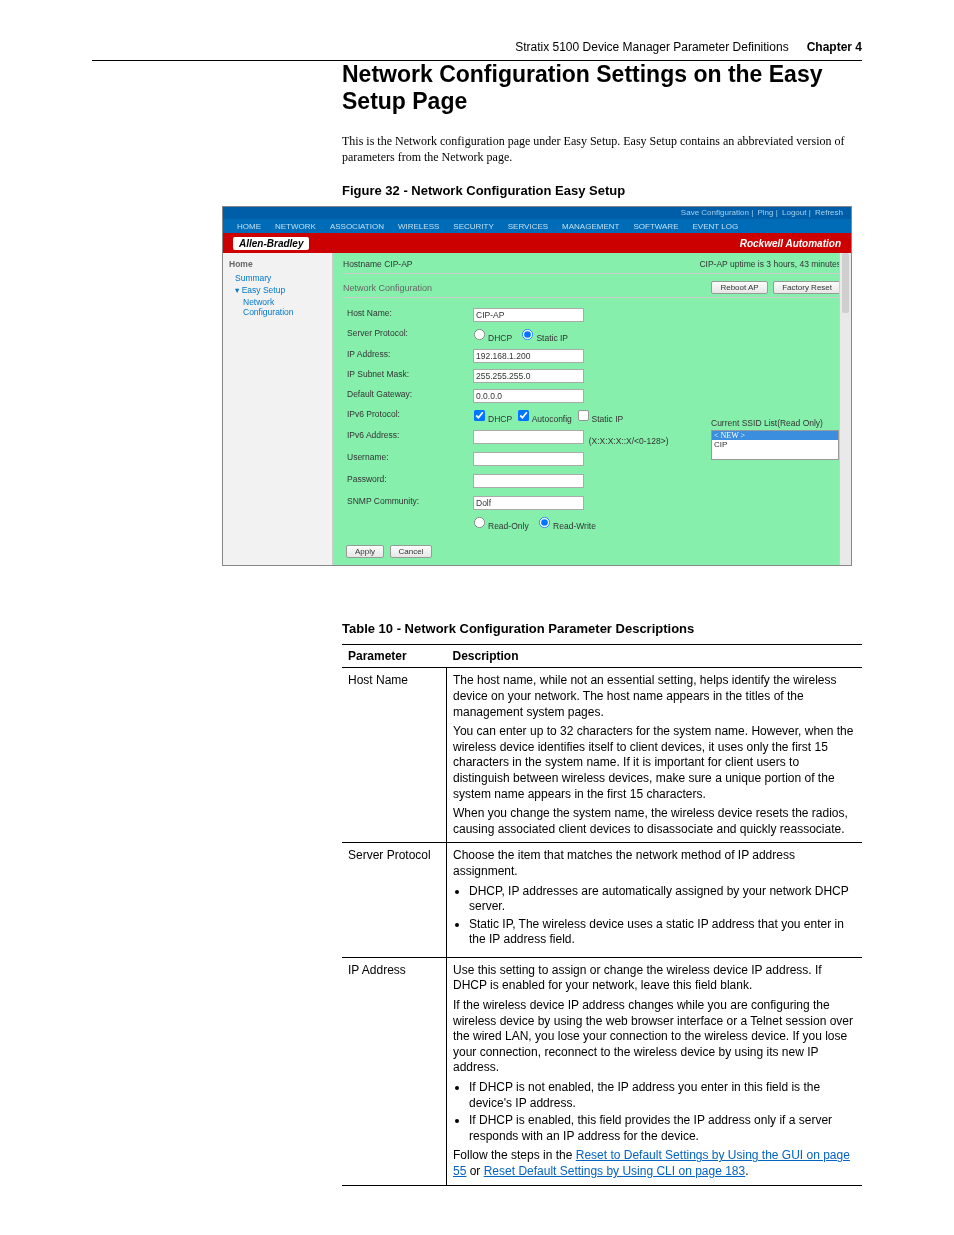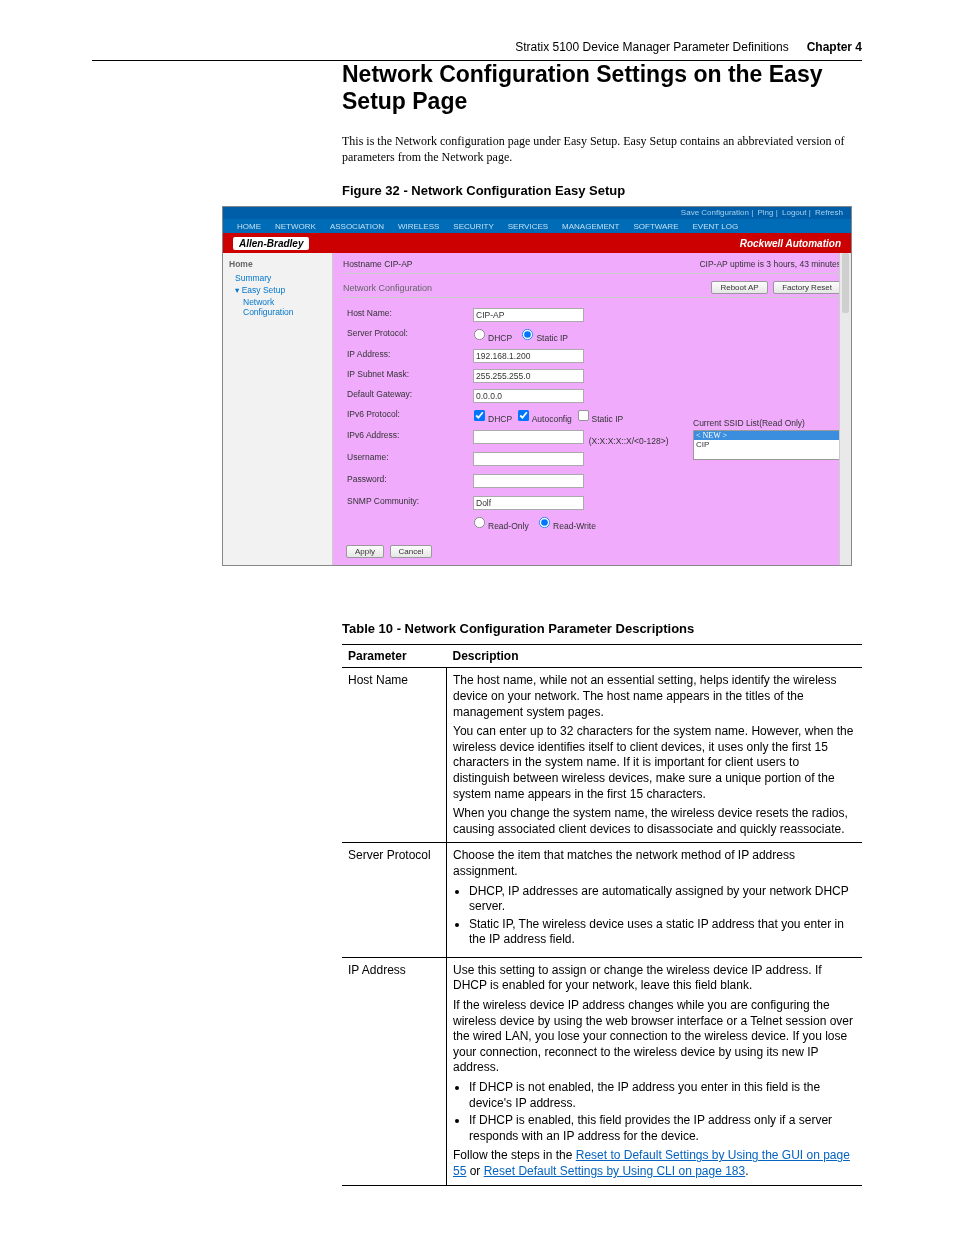--- a/index.html
+++ b/index.html
@@ -45,21 +45,21 @@
     font-size: 13px;
     margin: 0 0 8px 0;
   }
   .tabcap { margin-top: 55px; margin-bottom: 8px; }
 
   
   .shot {
     width: 630px;
     height: 360px;
     border: 1px solid #888;
-    background: #f0abfc;
+    background: #86efac;
     font-family: Verdana, Arial, sans-serif;
     font-size: 9px;
     color: #333;
     position: relative;
     margin-left: -120px;
     box-sizing: border-box;
   }
   .shot .topbar {
     background: #005ea8;
     height: 12px;
@@ -145,23 +145,23 @@
   .shot .txt {
     border:1px solid #aaa; height:12px; width:105px;
     background:#fff; display:inline-block; font-size:8.5px;
     padding: 0 2px; line-height:12px;
   }
   .shot input[type=radio], .shot input[type=checkbox] {
     margin: 0 2px 0 0; transform: scale(0.85);
   }
   .shot .ssidbox {
     position: absolute;
-    right: 0;
+    right: 12px;
     top: 165px;
-    width: 158px;
+    width: 128px;
     font-size: 8.5px;
   }
   .shot .ssidbox .cap { margin-bottom:2px; }
   .shot .ssidbox .lb {
     border:1px solid #999;
     height: 28px;
     background:#fff;
     font-size: 8px;
   }
   .shot .ssidbox .lb .sel { background:#3b8dde; color:#fff; padding:0 2px;font-family:Liberation Serif, serif;}

